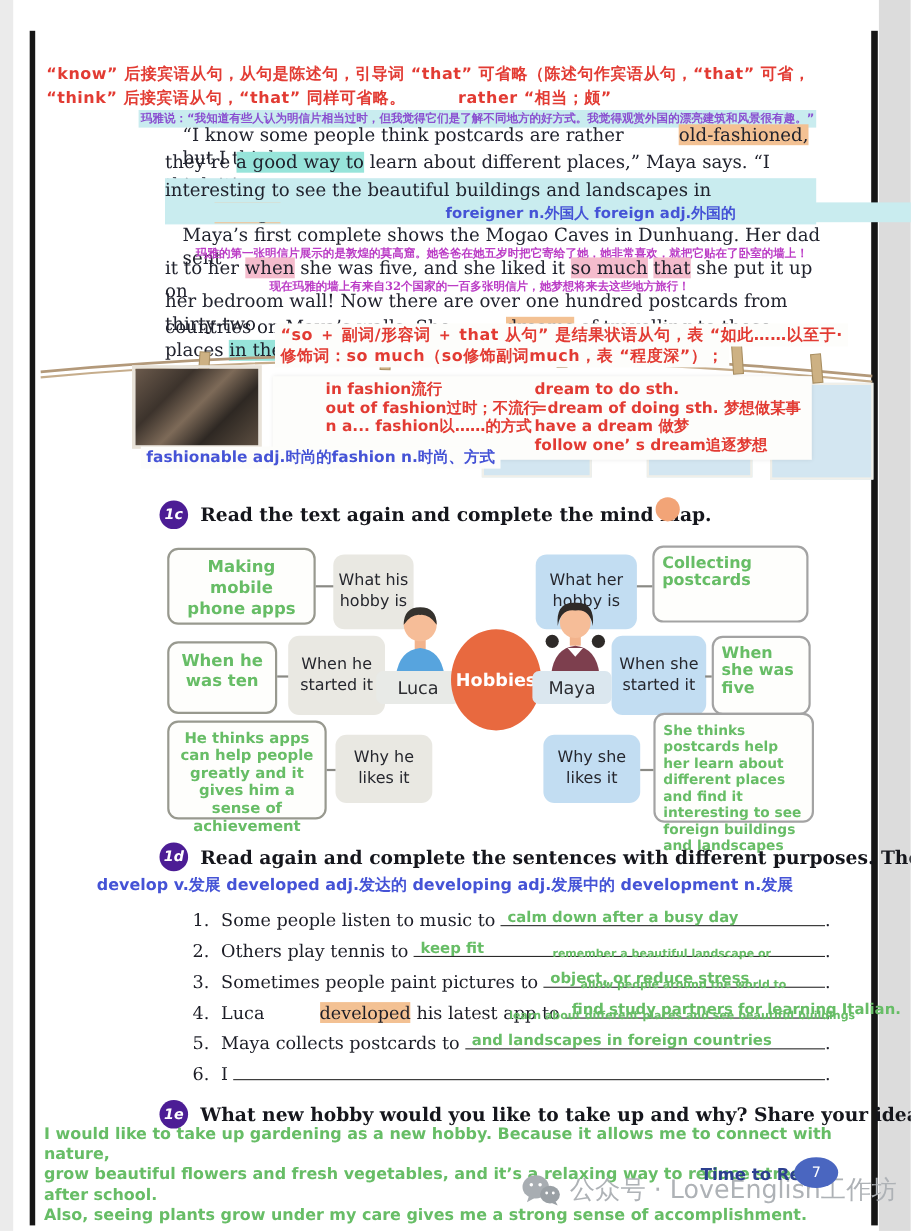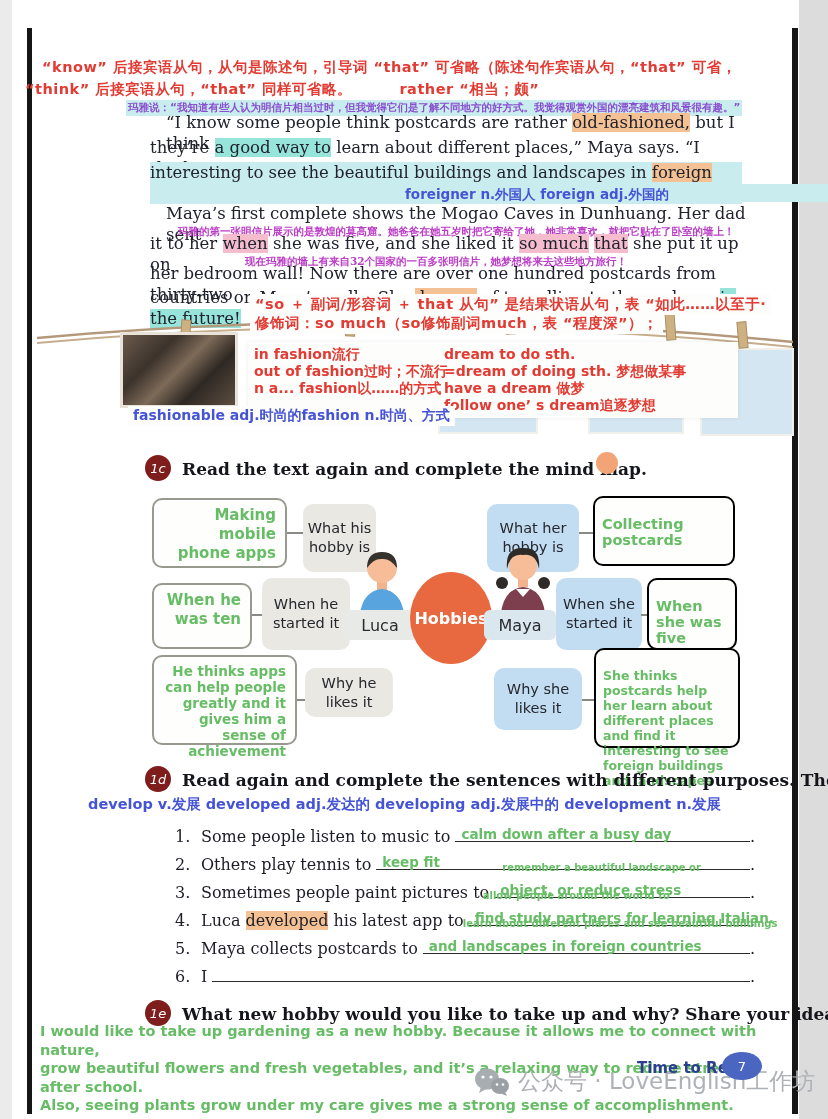--- a/index.html
+++ b/index.html
@@ -11,55 +11,55 @@
   .edge{position:absolute;top:28px;height:1086px;background:#161616;}
   .edge.l{left:27px;width:5px;}
   .edge.r{left:792px;width:6px;}
 
   
   .red-note{position:absolute;color:#e23b33;font-weight:bold;font-size:14.5px;letter-spacing:.5px;white-space:nowrap;}
   .magenta-note{color:#bb3cc6;font-weight:bold;white-space:nowrap;}
   .blue-note{color:#4553d6;font-weight:bold;}
 
   .wash{background:#c9ecef;}
-  .hl-orange{background:#f3c193;}
+  .hl-orange{background:#f3c193;margin-left:45px;}
   .hl-cyan{background:#97e4da;}
   .hl-pink{background:#f5bccd;margin-top:20px;}
 
   
   .passage{position:absolute;left:150px;top:108px;width:592px;font-family:"DejaVu Serif",serif;
            font-size:16.5px;color:#20222d;}
   .pline{position:absolute;left:0;width:100%;line-height:21px;}
   .indent{padding-left:16px;}
 
   
   .photo{position:absolute;left:120px;top:332px;width:112px;height:70px;border:3px solid #e8e2d8;
          background:linear-gradient(135deg,#6b5a4c 0%,#3c332c 30%,#7d6a58 50%,#2e2823 70%,#5c4e41 100%);z-index:3;}
   .postcard{position:absolute;background:#d3e6f1;border:2px solid #f0efe9;z-index:1;}
   .ropes{position:absolute;left:35px;top:296px;z-index:2;}
   .vocab-box{position:absolute;left:248px;top:342px;width:478px;background:#fdfdfb;z-index:4;
              display:flex;padding:4px 6px;box-shadow:0 0 4px rgba(0,0,0,.08);}
   .vocab-col{font-size:14px;line-height:17px;font-weight:bold;color:#e23b33;white-space:nowrap;}
   .note-on-white{background:#fdfdfb;padding:1px 5px;z-index:5;}
 
   
-  .badge{position:absolute;width:26px;height:26px;border-radius:50%;background:#7f1d1d;color:#fff;
-         font-weight:normal;font-style:italic;font-size:13px;display:flex;align-items:center;justify-content:center;}
+  .badge{position:absolute;width:26px;height:26px;border-radius:50%;background:#4c1d95;color:#fff;
+         font-weight:bold;font-style:italic;font-size:13px;display:flex;align-items:center;justify-content:center;}
   .sec-title{position:absolute;font-family:"DejaVu Serif",serif;font-weight:bold;font-size:17px;color:#15161c;white-space:nowrap;}
   .orange-dot{position:absolute;left:596px;top:452px;width:22px;height:22px;border-radius:50%;background:#f2a477;}
 
   
   .mm-box{position:absolute;border-radius:10px;display:flex;align-items:center;justify-content:center;
           text-align:center;box-sizing:border-box;padding:4px;}
   .mm-q{font-size:14.5px;color:#26272e;font-weight:500;line-height:19px;}
   .mm-gray{background:#e9e8e2;}
   .mm-blue{background:#c2ddf2;}
   .mm-a{background:#fefefc;color:#67bd66;font-size:13.5px;line-height:16px;font-weight:bold;}
-  .mm-bl{border:2px solid #98998f;align-items:flex-start;justify-content:flex-start;text-align:right;padding:6px 9px;}
-  .mm-br{border:2px solid #000000;align-items:flex-start;justify-content:flex-start;text-align:left;padding:18px 7px;}
+  .mm-bl{border:2px solid #98998f;align-items:flex-start;justify-content:flex-start;text-align:center;padding:6px 9px;}
+  .mm-br{border:2px solid #a3a3a3;align-items:flex-start;justify-content:flex-start;text-align:left;padding:6px 7px;}
   .mm-line{position:absolute;height:2px;background:#8a8a85;}
   .hobbies{position:absolute;left:410px;top:572px;width:82px;height:92px;border-radius:50%;background:#e8693f;
            color:#fff;font-weight:bold;font-size:16px;display:flex;align-items:center;justify-content:center;}
   .avatar{position:absolute;}
   .mm-name{position:absolute;height:30px;border-radius:6px;display:flex;align-items:center;justify-content:center;
            font-size:16px;color:#2b2c31;font-weight:500;}
 
   
   .snt{position:absolute;left:175px;width:583px;font-family:"DejaVu Serif",serif;font-size:16px;color:#1c1d26;
        display:flex;align-items:baseline;}
@@ -87,21 +87,21 @@
 <body>
 
 <div class="page">
 
   <div class="strip-left"></div>
   <div class="strip-right"></div>
   <div class="edge l"></div>
   <div class="edge r"></div>
 
   <div class="red-note" style="left:42px;top:58px;">“know” 后接宾语从句，从句是陈述句，引导词 “that” 可省略（陈述句作宾语从句，“that” 可省，</div>
-  <div class="red-note" style="left:25px;top:80px;text-align:right;">
+  <div class="red-note" style="left:42px;top:80px;text-align:right;">
     <span>“think” 后接宾语从句，“that” 同样可省略。</span>
     <span style="margin-left:42px;">rather “相当；颇”</span>
   </div>
   <div class="magenta-note wash" style="position:absolute;left:126px;top:100px;font-size:10.5px;color:#8a4fd0;padding:1px 2px;">玛雅说：“我知道有些人认为明信片相当过时，但我觉得它们是了解不同地方的好方式。我觉得观赏外国的漂亮建筑和风景很有趣。”</div>
 
   <div class="passage">
     <div class="pline indent" style="top:4px;">
       <span>“I know some people think postcards are rather </span><span class="hl-orange">old-fashioned,</span><span> but I think</span>
     </div>
     <div class="pline" style="top:29px;">
@@ -135,21 +135,21 @@
     <g fill="#cdb183" stroke="#a98f62" stroke-width="1">
       <rect x="146" y="24" width="9" height="26" transform="rotate(4 150 37)"></rect>
       <rect x="311" y="14" width="9" height="26" transform="rotate(2 315 27)"></rect>
       <rect x="471" y="12" width="9" height="26" transform="rotate(-2 475 25)"></rect>
       <rect x="631" y="18" width="9" height="26" transform="rotate(-4 635 31)"></rect>
       <rect x="703" y="26" width="9" height="26" transform="rotate(-5 707 39)"></rect>
     </g>
   </svg>
   <div class="photo"></div>
   <div class="vocab-box">
-    <div class="vocab-col" style="width:190px;">
+    <div class="vocab-col" style="width:190px;margin-left:42px;">
       <div>in fashion流行</div>
       <div>out of fashion过时；不流行</div>
       <div>n a... fashion以……的方式</div>
     </div>
     <div class="vocab-col">
       <div>dream to do sth.</div>
       <div>=dream of doing sth. 梦想做某事</div>
       <div>have a dream  做梦</div>
       <div>follow one’ s dream追逐梦想</div>
     </div>
@@ -164,21 +164,21 @@
   <div class="mm-box mm-q mm-gray" style="left:303px;top:504px;width:73px;height:68px;">What his hobby is</div>
   <div class="mm-box mm-q mm-blue" style="left:487px;top:504px;width:92px;height:68px;">What her hobby is</div>
   <div class="mm-box mm-a mm-br" style="left:593px;top:496px;width:142px;height:70px;font-size:14.5px;">Collecting postcards</div>
 
   <div class="mm-box mm-a mm-bl" style="left:152px;top:583px;width:100px;height:66px;font-size:15px;line-height:19px;">When he was ten</div>
   <div class="mm-box mm-q mm-gray" style="left:262px;top:578px;width:88px;height:72px;">When he started it</div>
   <div class="mm-box mm-q mm-blue" style="left:556px;top:578px;width:86px;height:72px;">When she started it</div>
   <div class="mm-box mm-a mm-br" style="left:647px;top:578px;width:90px;height:72px;font-size:14.5px;">When she was five</div>
 
   <div class="mm-box mm-a mm-bl" style="left:152px;top:655px;width:145px;height:90px;line-height:16px;">He thinks apps can help people greatly and it gives him a sense of achievement</div>
-  <div class="mm-box mm-q mm-gray" style="left:305px;top:668px;width:88px;height:49px;">Why he likes it</div>
+  <div class="mm-box mm-q mm-gray" style="left:305px;top:668px;width:88px;height:62px;">Why he likes it</div>
   <div class="mm-box mm-q mm-blue" style="left:494px;top:668px;width:88px;height:62px;">Why she likes it</div>
   <div class="mm-box mm-a mm-br" style="left:594px;top:648px;width:146px;height:100px;font-size:12.5px;line-height:15px;">She thinks postcards help her learn about different places and find it interesting to see foreign buildings and landscapes</div>
 
   <div class="mm-line" style="left:287px;top:532px;width:16px;"></div>
   <div class="mm-line" style="left:252px;top:614px;width:10px;"></div>
   <div class="mm-line" style="left:297px;top:699px;width:8px;"></div>
   <div class="mm-line" style="left:579px;top:532px;width:14px;"></div>
   <div class="mm-line" style="left:641px;top:614px;width:6px;"></div>
   <div class="mm-line" style="left:582px;top:699px;width:12px;"></div>
 

